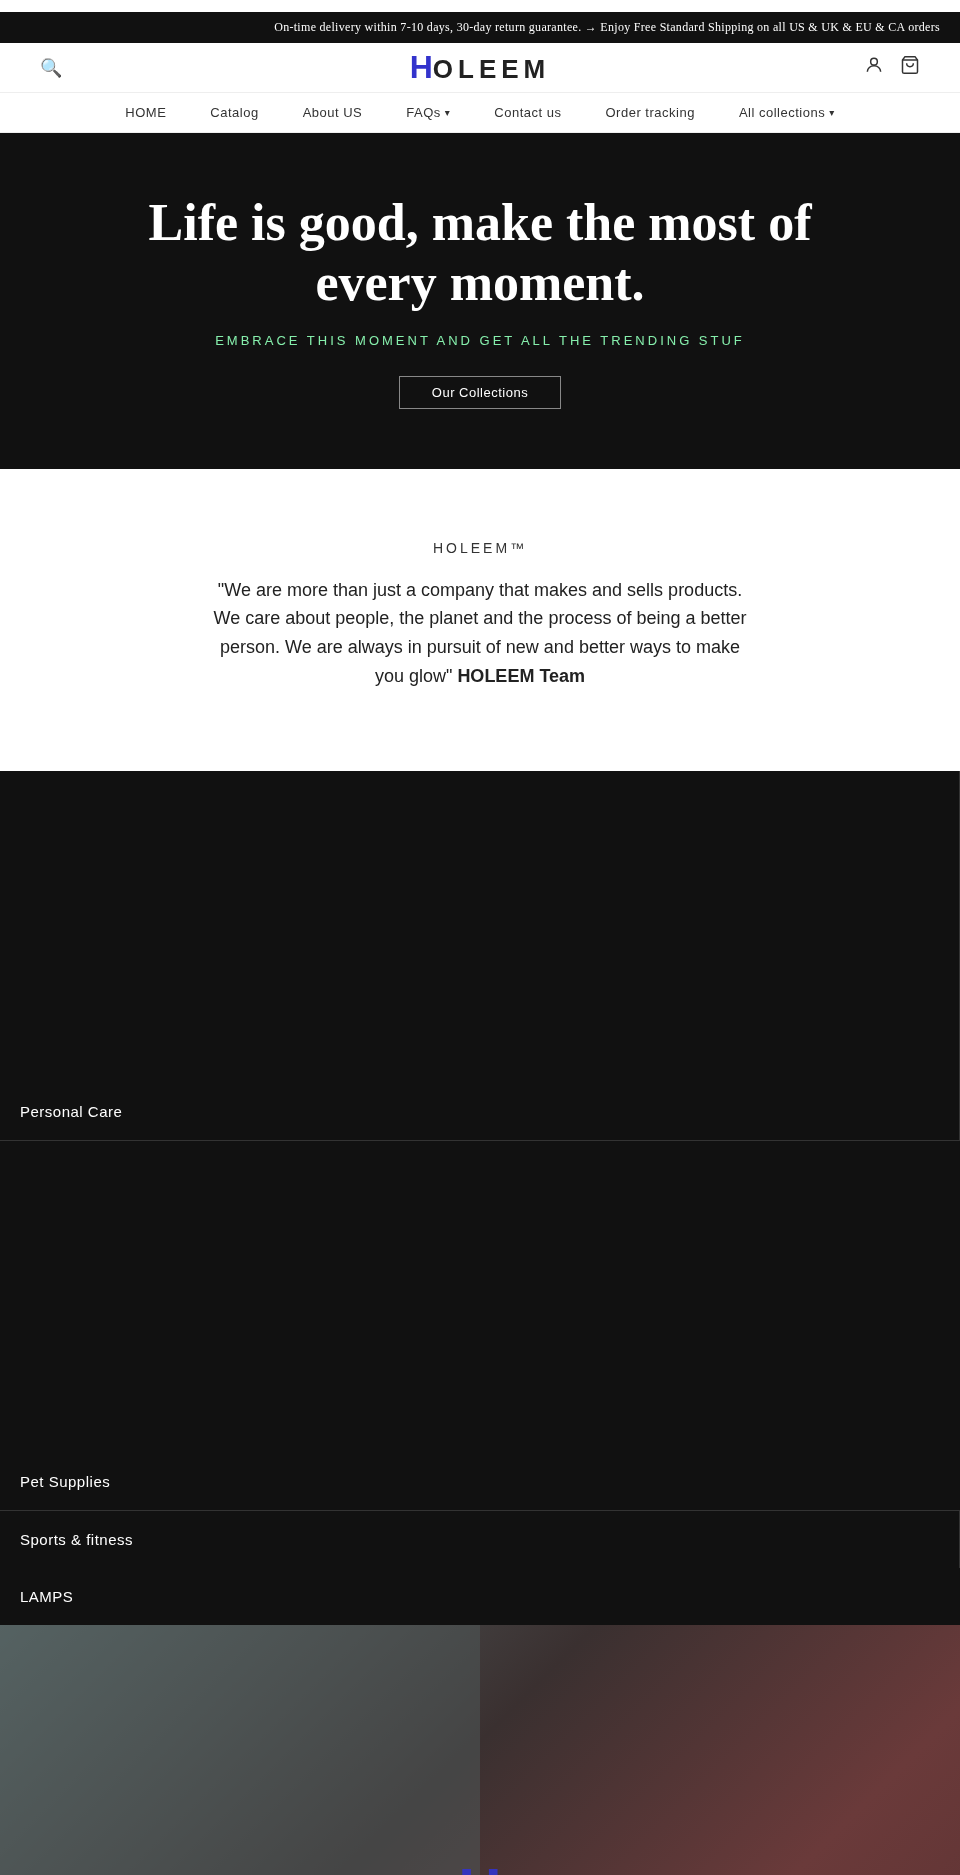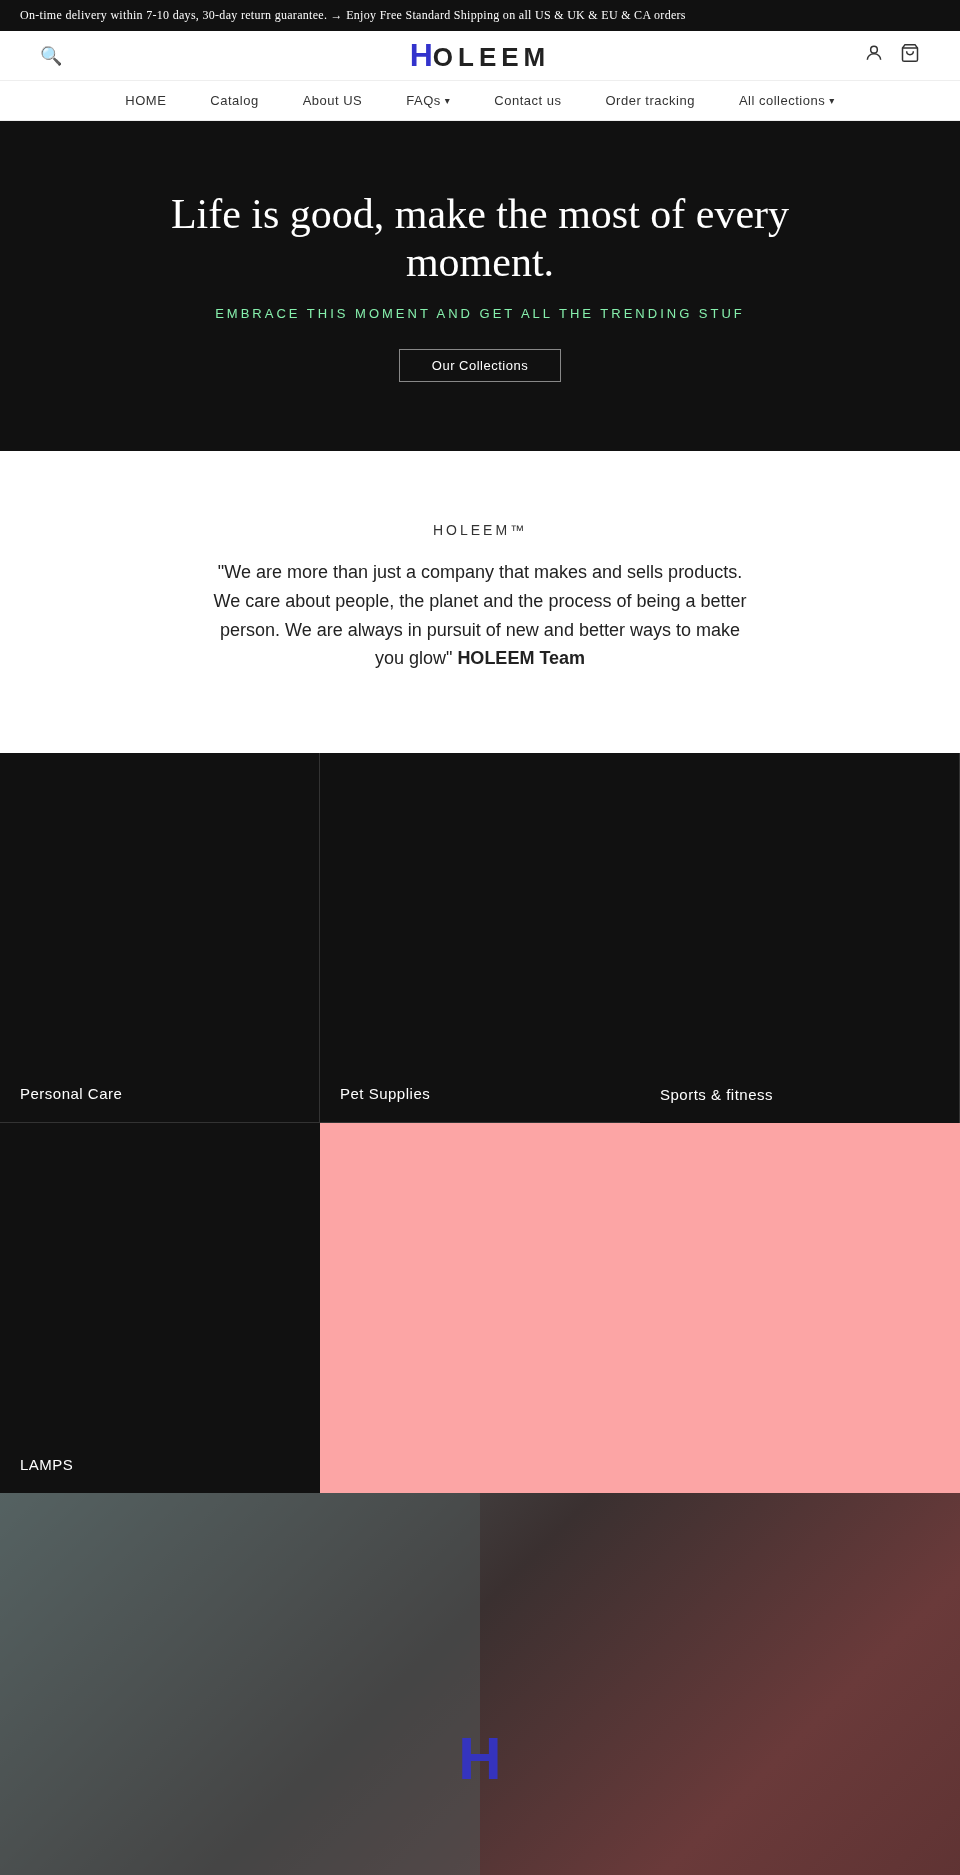--- a/index.html
+++ b/index.html
@@ -2,24 +2,25 @@
 <html><head>
   <meta charset="utf-8">
   <style>
     * { margin: 0; padding: 0; box-sizing: border-box; }
     body { font-family: 'Georgia', serif; background: #fff; width: 960px; }
 
     
     #announcement-bar {
       background: #111;
       color: #fff;
-      text-align: left;
+      text-align: right;
       font-size: 12px;
       padding: 8px 20px;
       letter-spacing: 0.3px;
+      margin-top: 12px;
     }
 
     
     #header {
       display: flex;
       align-items: center;
       justify-content: space-between;
       padding: 12px 40px;
       border-bottom: 1px solid #eee;
       position: relative;
@@ -91,22 +92,22 @@
       color: #fff;
       min-height: 330px;
       display: flex;
       flex-direction: column;
       align-items: center;
       justify-content: center;
       text-align: center;
       padding: 60px 80px;
     }
     #hero-title {
-      font-size: 42px;
-      font-weight: 400;
+      font-size: 52px;
+      font-weight: 700;
       line-height: 1.15;
       margin-bottom: 20px;
       font-family: 'Georgia', serif;
       max-width: 700px;
     }
     #hero-subtitle {
       font-size: 13px;
       letter-spacing: 3px;
       color: #86efac;
       margin-bottom: 28px;
@@ -145,21 +146,21 @@
       font-family: 'Arial', sans-serif;
     }
     #about-quote strong {
       font-weight: 700;
     }
 
     
     #collections-grid {
       margin: 40px 0 0 0;
       display: grid;
-      grid-template-columns: 1fr 1fr 1fr;
+      grid-template-columns: 1fr;
       grid-template-rows: 370px 370px;
       background: #fca5a5;
     }
     .collection-cell {
       background: #111;
       position: relative;
       display: flex;
       align-items: flex-end;
       padding: 20px;
       cursor: pointer;

